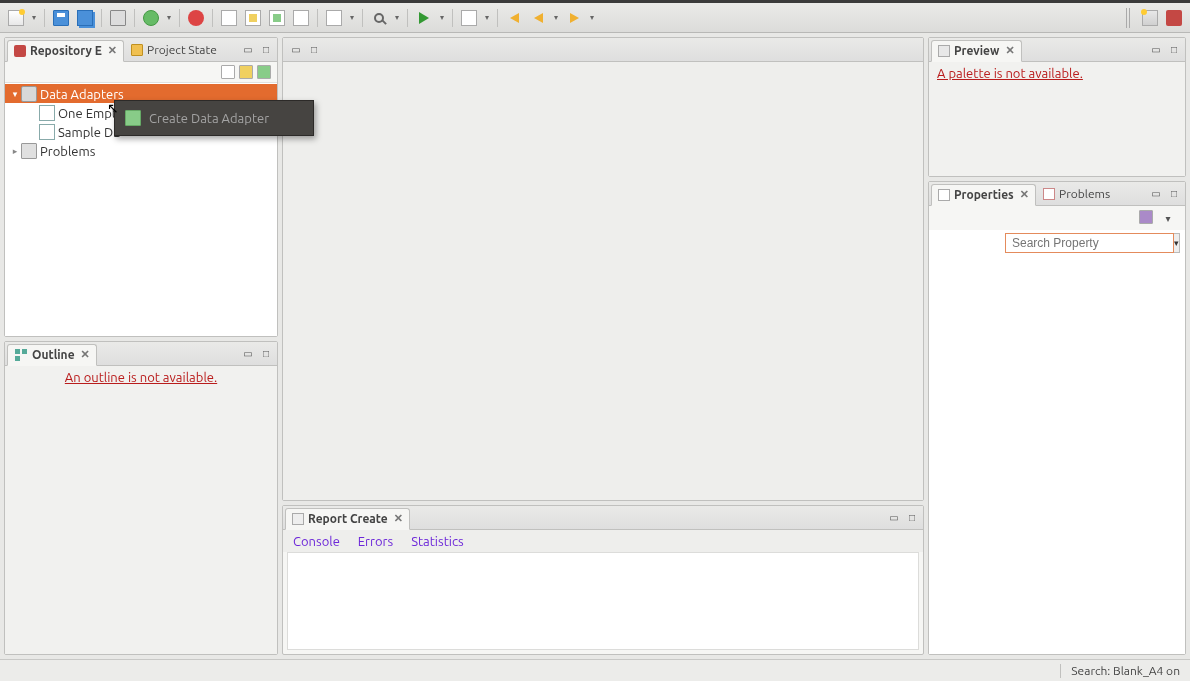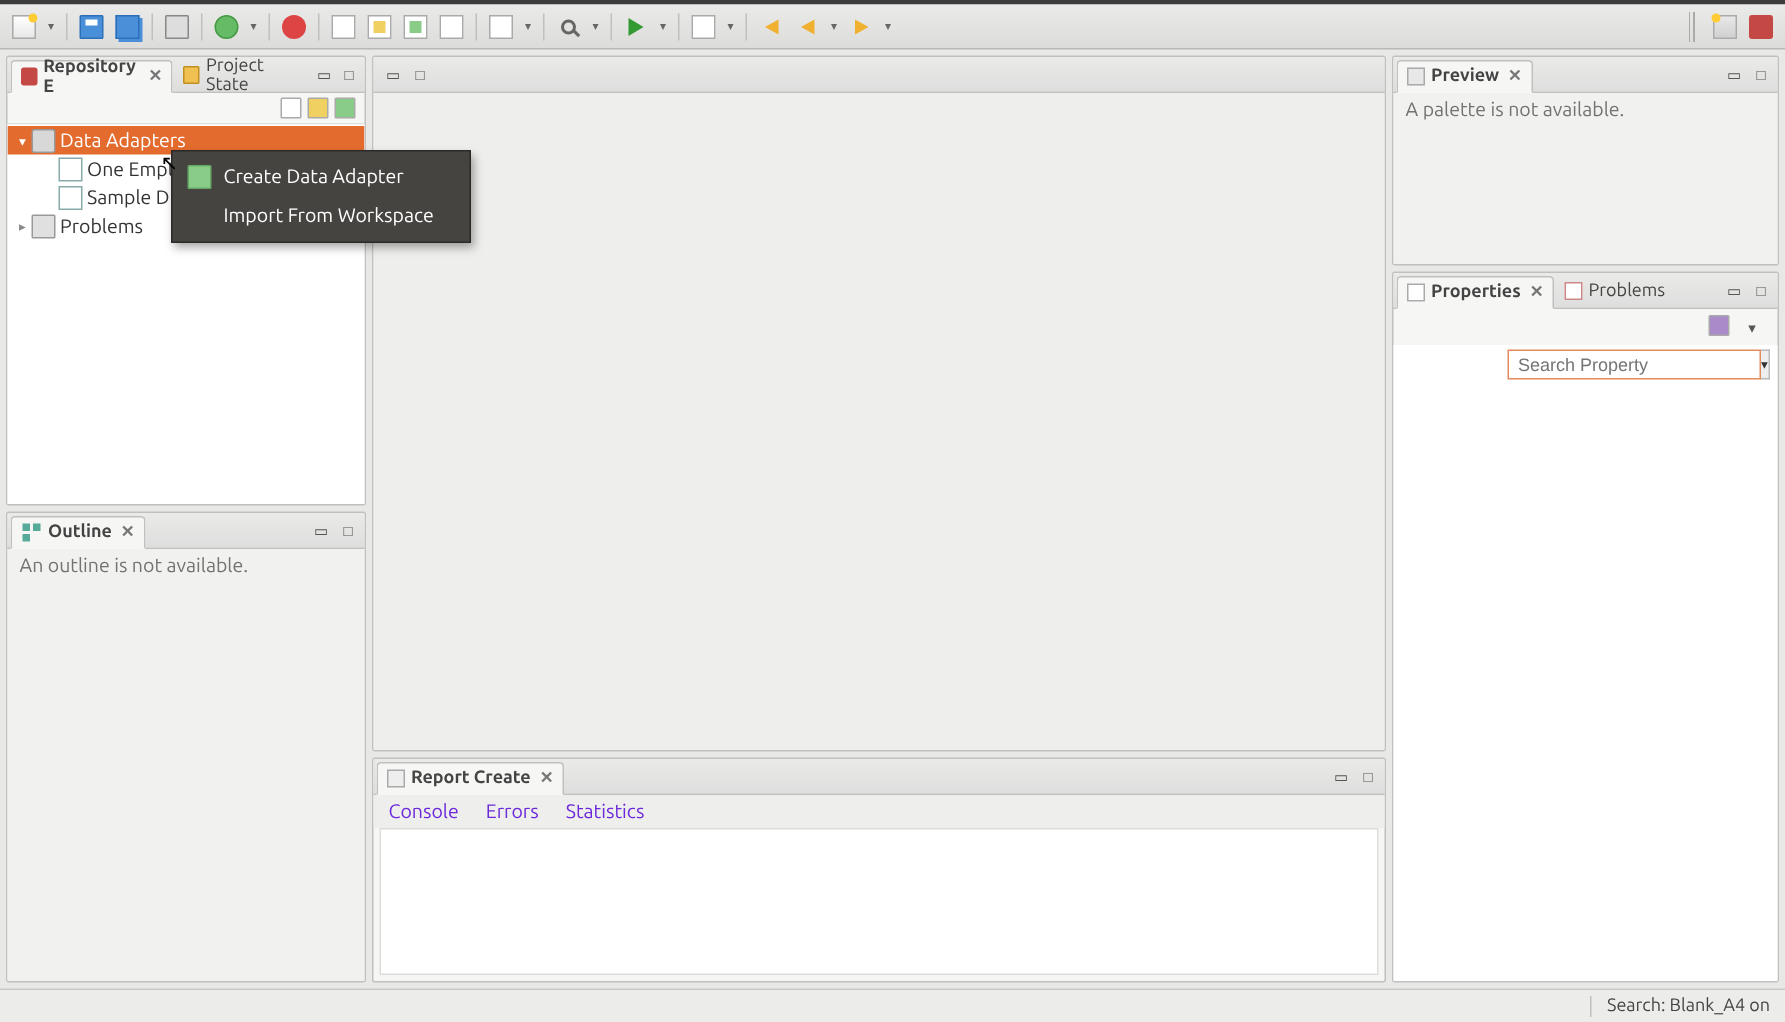--- a/index.html
+++ b/index.html
@@ -36,49 +36,49 @@
   .ico-search { border: 2px solid #666; width: 10px; height: 10px; border-radius: 50%; position: relative; }
   .ico-search::after { content:""; position:absolute; width:2px; height:6px; background:#666; transform:rotate(-45deg); right:-3px; bottom:-4px; }
   .ico-arrow-l { width:0; height:0; border-right:9px solid #f0b030; border-top:5px solid transparent; border-bottom:5px solid transparent; }
   .ico-arrow-r { width:0; height:0; border-left:9px solid #f0b030; border-top:5px solid transparent; border-bottom:5px solid transparent; }
   .ico-red { background: #c44844; border-radius: 2px; }
   .ico-persp { background: linear-gradient(#e8e8e8,#d0d0d0); border: 1px solid #aaa; position: relative; }
   .ico-persp::after { content:""; position:absolute; left:-2px; top:-2px; width:6px; height:6px; background:#ffcc33; border-radius:50%; }
 
   
   .workbench { flex: 1; display: flex; gap: 4px; padding: 4px; min-height: 0; }
-  .left-col { width: 240px; display: flex; flex-direction: column; gap: 4px; }
+  .left-col { width: 274px; display: flex; flex-direction: column; gap: 4px; }
   .center-col { flex: 1; display: flex; flex-direction: column; gap: 4px; min-width: 0; }
   .right-col { width: 258px; display: flex; flex-direction: column; gap: 4px; }
 
   .view { background: #f6f6f4; border: 1px solid #c0c0be; border-radius: 2px; display: flex; flex-direction: column; min-height: 0; }
   .view-tabs { display: flex; align-items: center; height: 24px; background: linear-gradient(#eaeae8,#dedede); border-bottom: 1px solid #c0c0be; padding: 0 2px; }
   .tab { display: flex; align-items: center; gap: 4px; padding: 0 6px; height: 22px; border: 1px solid transparent; font-size: 12px; cursor: pointer; color: #444; }
   .tab.active { background: #f6f6f4; border: 1px solid #c0c0be; border-bottom-color: #f6f6f4; border-radius: 3px 3px 0 0; position: relative; top: 1px; font-weight: bold; }
   .tab .close { font-size: 11px; color: #777; margin-left: 2px; }
   .view-tabs .spacer { flex: 1; }
   .view-ctrl { width: 16px; height: 16px; display: flex; align-items: center; justify-content: center; font-size: 10px; color: #555; cursor: pointer; margin: 0 1px; }
   .view-toolbar { display: flex; justify-content: flex-end; align-items: center; gap: 4px; padding: 3px 6px; border-bottom: 1px solid #e0e0de; }
   .view-body { flex: 1; background: #fff; overflow: auto; padding: 1px 0; position: relative; }
-  .view-body.gray { background: #f1f1ef; padding: 4px 8px; color: #737373; font-size: 13px; }
+  .view-body.gray { background: #f1f1ef; padding: 4px 8px; color: #b91c1c; font-size: 13px; text-decoration: underline; }
 
   
   .tree-row { display: flex; align-items: center; height: 19px; padding-left: 4px; font-size: 13px; cursor: pointer; white-space: nowrap; }
   .tree-row.selected { background: #e36b2e; color: #fff; }
   .tree-row .twist { width: 12px; font-size: 9px; color: #888; text-align: center; }
   .tree-row.selected .twist { color: #fff; }
   .tree-row .ticon { width: 16px; height: 16px; margin-right: 3px; display:flex; align-items:center; justify-content:center; }
   .tree-indent { width: 18px; display: inline-block; }
   .ticon-db { background: #d8d8d8; border: 1px solid #999; border-radius: 2px; }
   .ticon-server { background: #e0e0e0; border: 1px solid #999; border-radius: 1px; }
   .ticon-sheet { background: #fff; border: 1px solid #8aa; }
 
   
   .context-menu { position: absolute; left: 114px; top: 100px; width: 200px; background: #464441; border: 1px solid #2c2a28; box-shadow: 2px 3px 6px rgba(0,0,0,0.35); z-index: 100; padding: 4px 0; }
-  .menu-item { display: flex; align-items: center; gap: 8px; padding: 5px 14px 5px 10px; color: #ffffff; font-size: 13px; cursor: pointer; }
+  .menu-item { display: flex; align-items: center; gap: 8px; padding: 5px 14px 5px 10px; color: #a3a3a3; font-size: 13px; cursor: pointer; }
   .menu-item .micon { width: 16px; height: 16px; }
   .cursor { position: absolute; left: 107px; top: 100px; z-index: 101; font-size: 14px; color: #000; pointer-events: none; }
 
   
   .editor-area { flex: 1; background: #eeeeec; border: 1px solid #c0c0be; border-radius: 2px; display: flex; flex-direction: column; }
   .editor-tabs { height: 24px; display: flex; align-items: center; padding: 0 4px; background: linear-gradient(#eaeae8,#dedede); border-bottom: 1px solid #c0c0be; }
   .editor-body { flex: 1; background: #eeeeec; }
 
   
   .report { height: 150px; }
@@ -93,21 +93,21 @@
   
   .statusbar { height: 22px; background: #ececea; border-top: 1px solid #c8c8c6; display: flex; align-items: center; padding: 0 10px; font-size: 12px; color: #444; }
   .statusbar .spacer { flex: 1; }
   .status-sep { width:1px; height:14px; background:#c0c0be; margin:0 10px; }
 
   .mini-ico { width:14px; height:14px; border:1px solid #aaa; background:#fff; border-radius:1px; }
   .mini-ico.pencil { background:#f0d060; }
   .mini-ico.plus { background:#8c8; }
   .mini-ico.purple { background:#aa8ac8; }
 
-  .outline { flex:1; }
+  .outline { flex:1;text-align:center; }
   .repo { flex: 0 0 300px; }
   .palette { flex: 0 0 140px; }
   .props { flex:1; }
 
   svg.mini { width:14px; height:14px; }
 </style>
 </head>
 <body>
 
 <div class="menubar"></div>
@@ -337,24 +337,20 @@
     </div>
   </div>
 
 </div>
 
 <div class="context-menu">
   <div class="menu-item">
     <span class="micon" style="background:#8c8;border:1px solid #6a6;border-radius:1px"></span>
     <span>Create Data Adapter</span>
   </div>
-  <div class="menu-item">
-    <span class="micon"></span>
-    <span>Import From Workspace</span>
-  </div>
 </div>
 <div class="cursor">↖</div>
 
 <div class="statusbar">
   <div class="spacer"></div>
   <div class="status-sep"></div>
   <span>Search: Blank_A4 on</span>
 </div>
 
 </body></html>

